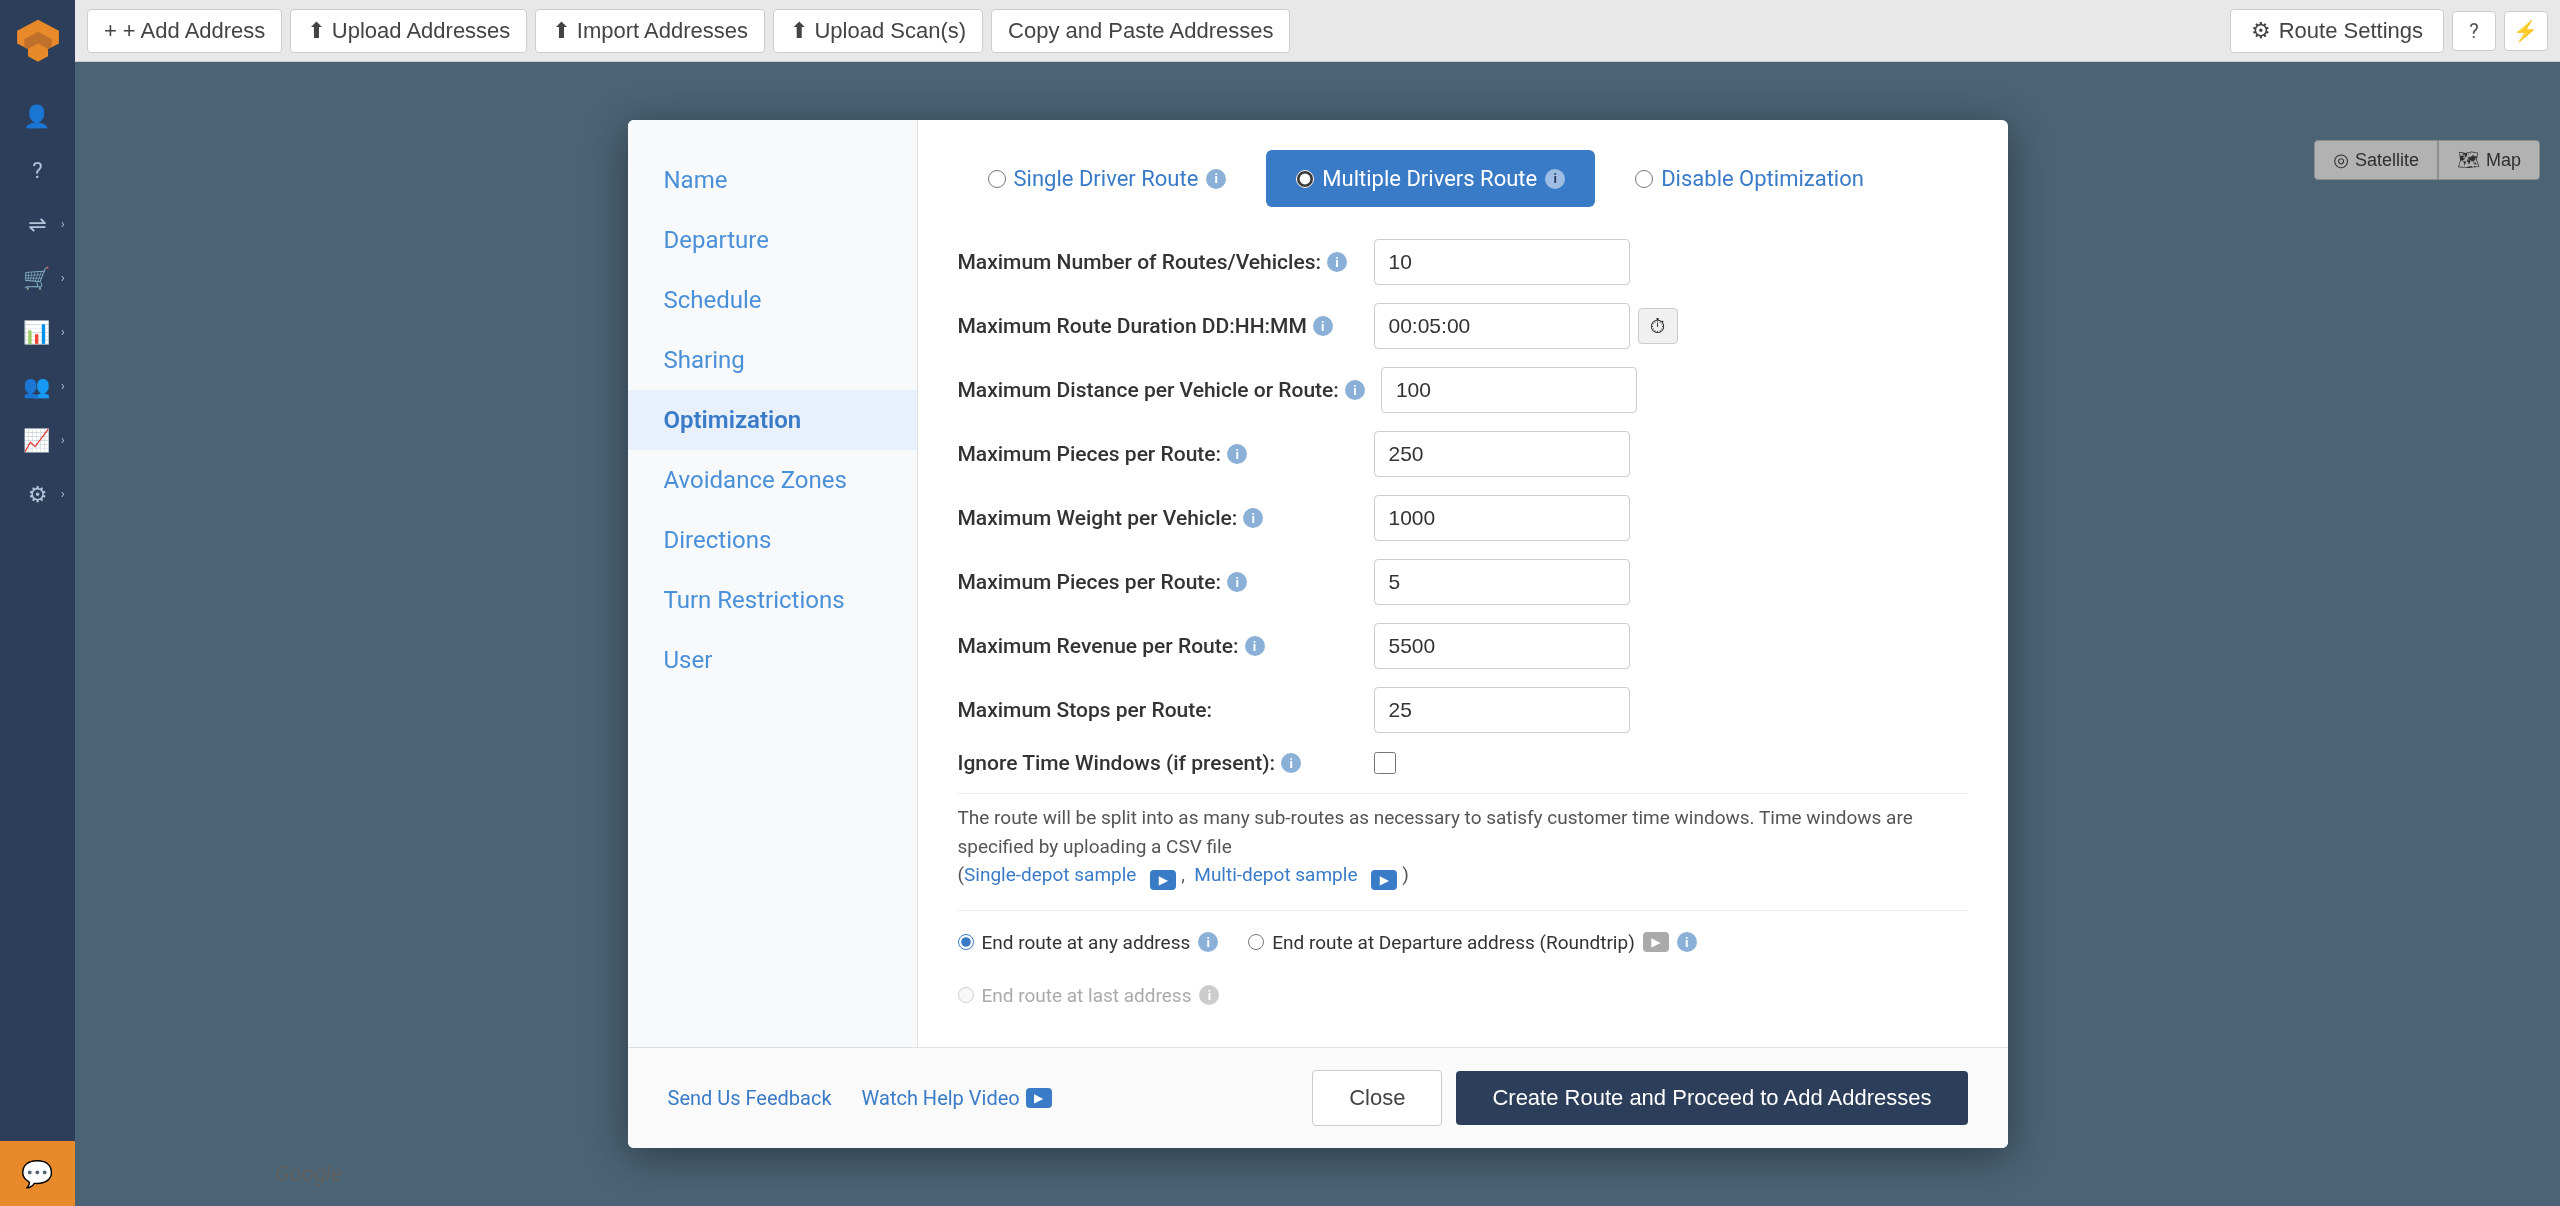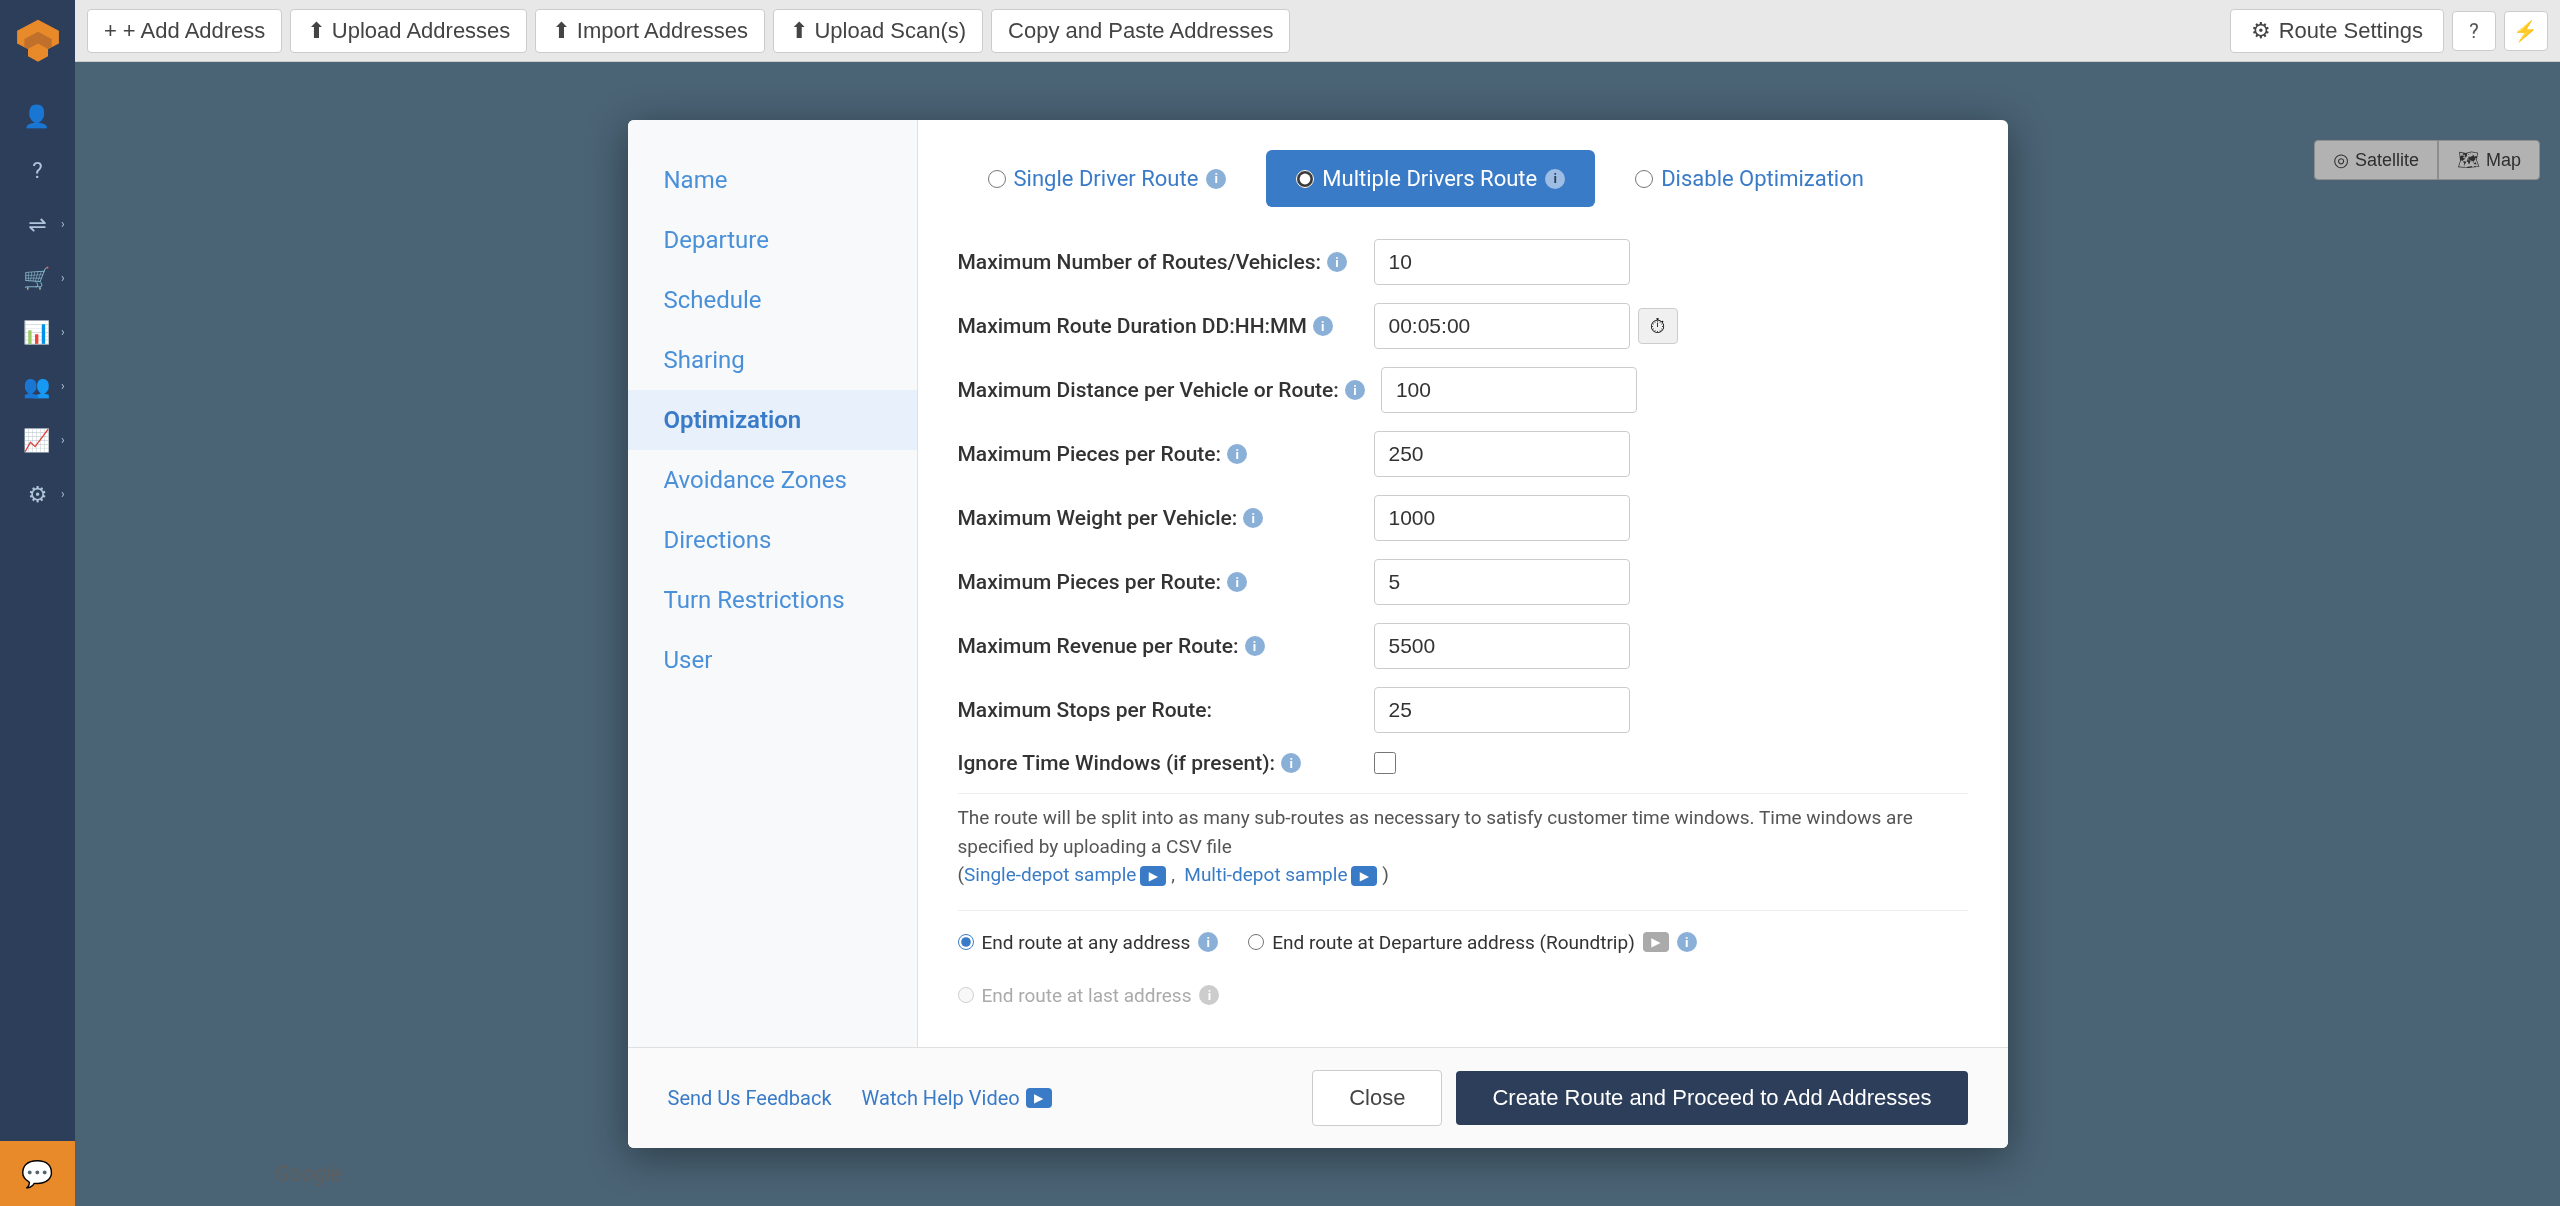--- a/index.html
+++ b/index.html
@@ -331,22 +331,22 @@
       color: #555;
       line-height: 1.5;
       margin-bottom: 10px;
       padding: 10px 0;
       border-top: 1px solid #eee;
     }
     .description-text a {
       color: #3a7bc8;
       text-decoration: none;
       display: inline-flex;
-      align-items: center;
-      gap: 4px;
+      align-items: flex-end;
+      gap: 14px;
     }
 
     
     .end-route-section {
       display: flex;
       align-items: center;
       gap: 30px;
       padding: 20px 0 10px;
       border-top: 1px solid #eee;
       margin-top: 10px;

